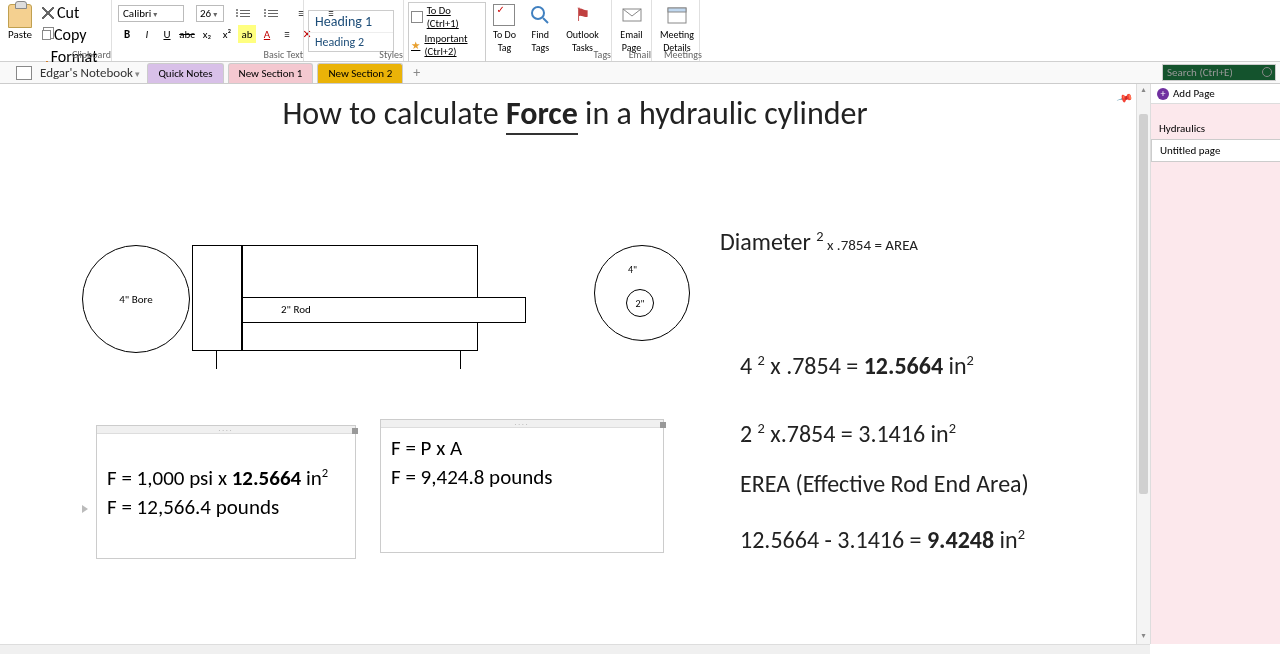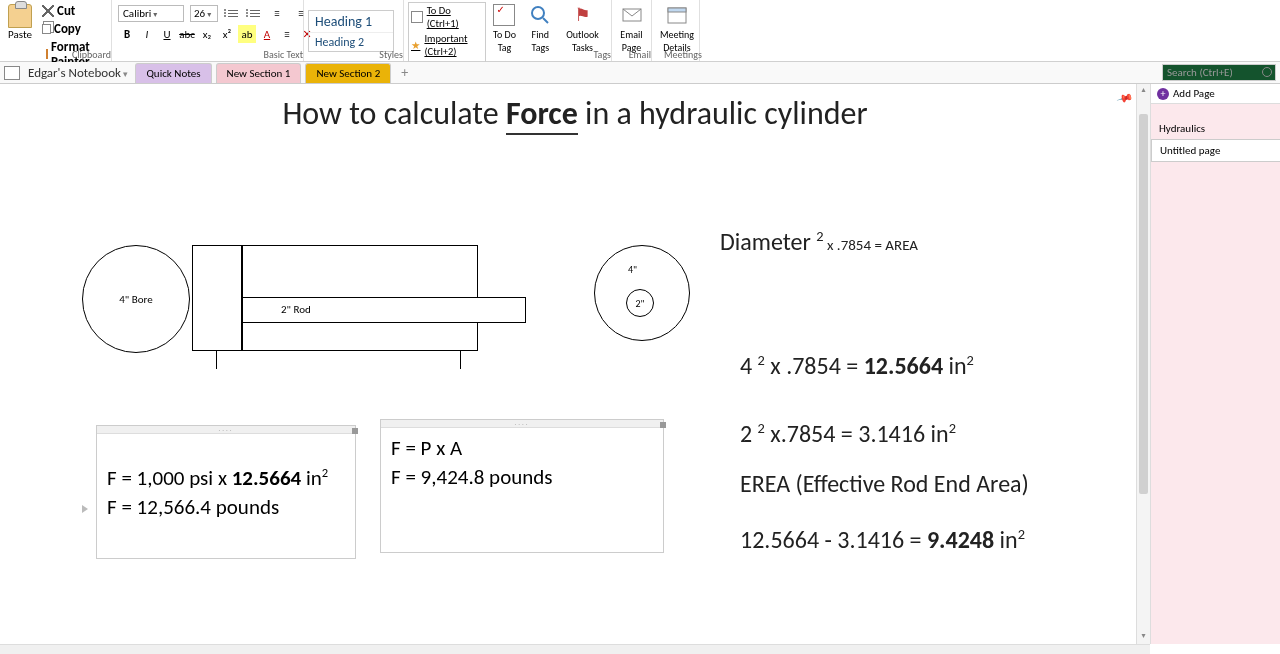--- a/index.html
+++ b/index.html
@@ -8,28 +8,28 @@
 
 .ribbon { height: 62px; background: #fff; border-bottom: 1px solid #d0d0d0; display: flex; font-size: 11px; }
 .ribbon-group { border-right: 1px solid #e0e0e0; padding: 2px 4px; display: flex; flex-direction: column; position: relative; }
 .ribbon-group-label { position: absolute; bottom: 0; left: 0; right: 0; text-align: right; font-size: 10px; color: #666; line-height: 12px; padding-left: 12px; }
 .ribbon-group-content { display: flex; height: 48px; align-items: flex-start; }
 
 .paste-btn { display: flex; flex-direction: column; align-items: center; padding: 2px 4px; }
 .clip-icon { width: 24px; height: 24px; background: #f4d090; border: 1px solid #c0a050; border-radius: 3px 3px 0 0; position: relative; }
 .clip-icon::before { content:''; position:absolute; top:-4px; left:6px; width:10px; height:6px; border:1px solid #888; border-radius:3px 3px 0 0; background:#ddd;}
 
-.small-btns { display: flex; flex-direction: column; gap: 1px; font-size: 13px; padding-left: 4px; font-weight: bold; }
+.small-btns { display: flex; flex-direction: column; gap: 1px; font-size: 16px; padding-left: 4px; }
 .small-btn { display: flex; align-items: center; gap: 3px; padding: 1px 2px; cursor: pointer; }
 .small-icon { width: 12px; height: 12px; display: inline-block; }
 .cut-ic { background: linear-gradient(45deg, transparent 45%, #666 45%, #666 55%, transparent 55%), linear-gradient(-45deg, transparent 45%, #666 45%, #666 55%, transparent 55%); }
 .copy-ic { border: 1px solid #888; box-shadow: 2px -2px 0 #fff, 2px -2px 0 1px #888; width:9px; height:10px; }
 .brush-ic { background: #d08030; width: 3px; height: 10px; margin-left: 4px; }
 
-.font-box { display: flex; gap: 6px; align-items: center; padding: 2px; }
+.font-box { display: flex; gap: 12px; align-items: center; padding: 2px; }
 .font-select { border: 1px solid #bbb; font-size: 11px; padding: 1px 14px 1px 4px; background: #fff; width: 66px; position: relative; }
 .size-select { border: 1px solid #bbb; font-size: 11px; padding: 1px 10px 1px 3px; background: #fff; width: 28px; }
 .dd-arr::after { content: '▾'; font-size: 8px; color: #666; margin-left: 2px; }
 
 .format-row { display: flex; gap: 2px; padding: 1px 2px; }
 .fmt-btn { width: 18px; height: 18px; display: flex; align-items: center; justify-content: center; font-size: 11px; cursor: pointer; }
 .fmt-btn.bold { font-weight: bold; }
 .fmt-btn.italic { font-style: italic; }
 .fmt-btn.underline { text-decoration: underline; }
 .fmt-btn.strike { text-decoration: line-through; }
@@ -45,21 +45,21 @@
 .tag-item { display: flex; align-items: center; gap: 4px; font-size: 10.5px; padding: 1px 2px; cursor:pointer;text-decoration:underline; }
 .tag-ic { width: 12px; height: 12px; }
 .chk-ic { border: 1px solid #888; }
 .star-ic { color: #e8a030; }
 .q-ic { color: #c04040; font-weight: bold; }
 
 .big-btn { display: flex; flex-direction: column; align-items: center; padding: 2px 4px; font-size: 10px; text-align: center; cursor:pointer; }
 .big-btn-icon { width: 22px; height: 22px; margin-bottom: 2px; }
 
 
-.nb-row { height: 22px; background: #f9f9f9; border-bottom: 1px solid #ccc; display: flex; align-items: center; padding: 0 4px; gap: 4px; position: relative; }
+.nb-row { height: 22px; background: #f9f9f9; border-bottom: 1px solid #ccc; display: flex; align-items: center; padding: 0 16px; gap: 4px; position: relative; }
 .nb-icon { width: 16px; height: 14px; border: 1px solid #888; background: #fff; }
 .nb-name { font-size: 13px; color: #333; padding: 0 4px; cursor:pointer; }
 .nb-name::after { content: ' ▾'; font-size: 9px; color: #888; }
 .sec-tab { font-size: 11px; padding: 3px 10px; border: 1px solid #ccc; border-bottom: none; border-radius: 3px 3px 0 0; cursor:pointer; }
 .sec-tab.purple { background: #d8c0e8; }
 .sec-tab.pink { background: #f4c8d0; }
 .sec-tab.yellow { background: #eab308; }
 .add-tab { font-size: 14px; color: #888; padding: 0 6px; cursor:pointer; }
 .search-box { position: absolute; right: 4px; top: 2px; border: 1px solid #ccc; font-size: 11px; padding: 1px 18px 1px 4px; width: 114px; color: #999; background:#14532d; }
 .search-box::after { content:''; position:absolute; right:3px; top:2px; width:8px; height:8px; border:1px solid #888; border-radius:50%; }

